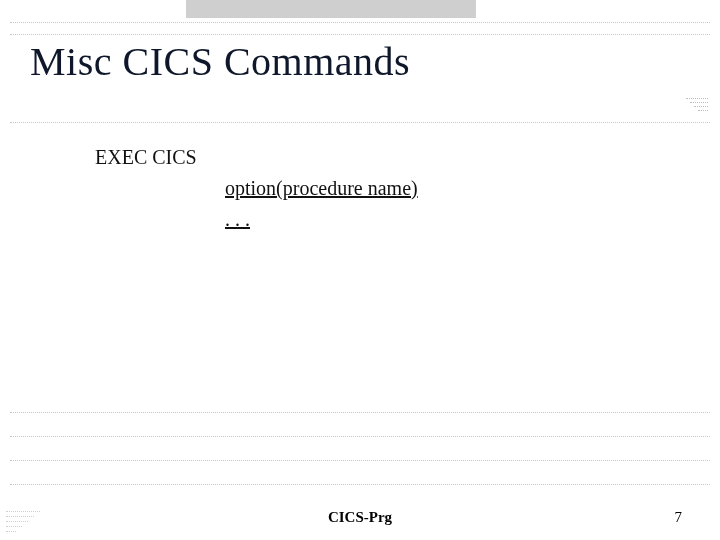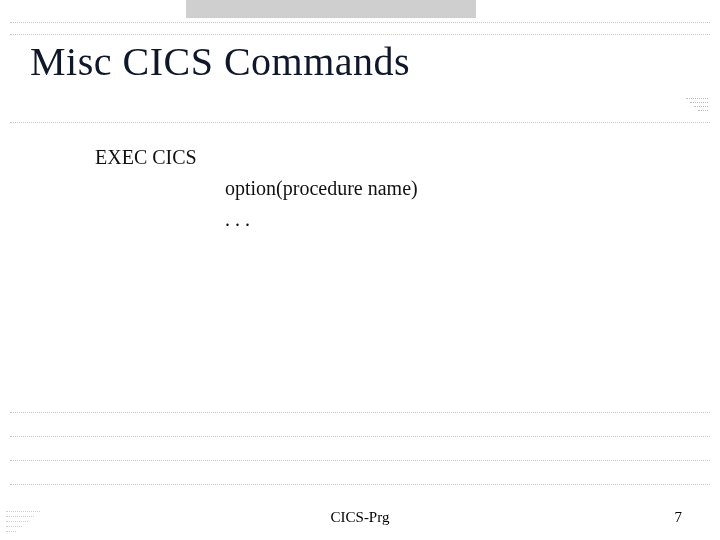--- a/index.html
+++ b/index.html
@@ -62,31 +62,32 @@
     position: absolute;
     left: 70px;
     top: 142px;
     font-size: 20px;
     line-height: 1.55;
     font-family: "Comic Sans MS", "Segoe Print", "Times New Roman", serif;
     color: #111;
     margin-left: 25px;
   }
   .ind1 { margin-left: 55px; }
-  .ind2 { margin-left: 130px; }
+  .ind2 { margin-left: 130px; text-decoration: underline; }
 
   
   .footer-center {
     position: absolute;
     left: 0;
     right: 0;
     bottom: 14px;
     text-align: center;
     font-size: 15px;
     font-family: "Times New Roman", Times, serif;
+    font-weight: bold;
   }
   .footer-right {
     position: absolute;
     right: 38px;
     bottom: 14px;
     font-size: 15px;
     font-family: "Times New Roman", Times, serif;
   }
 
   

